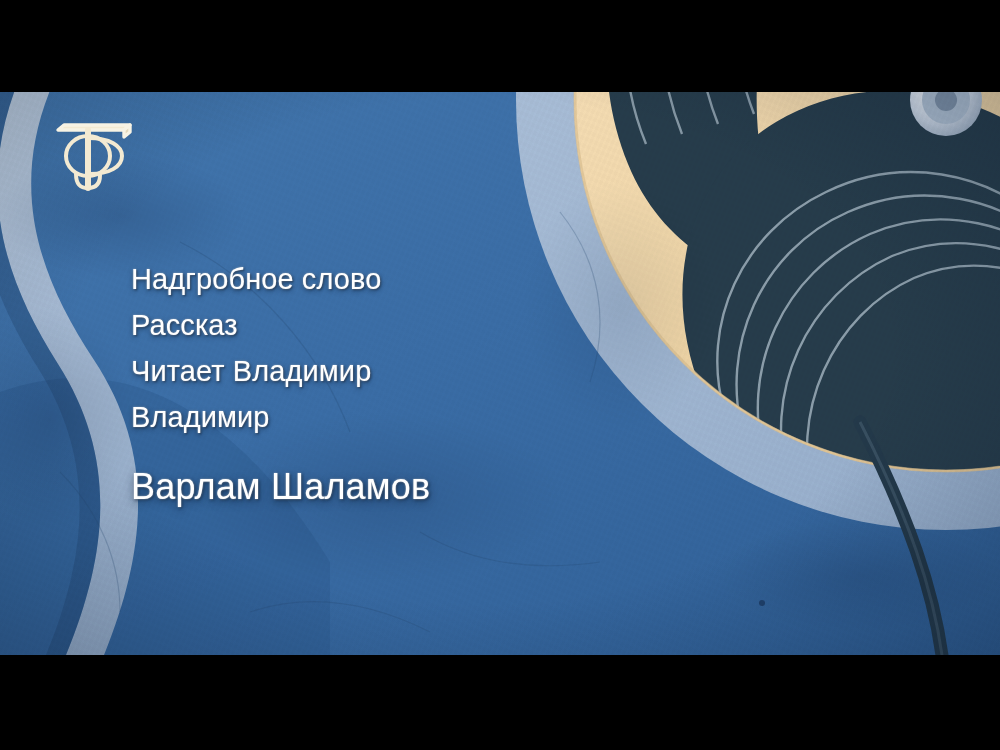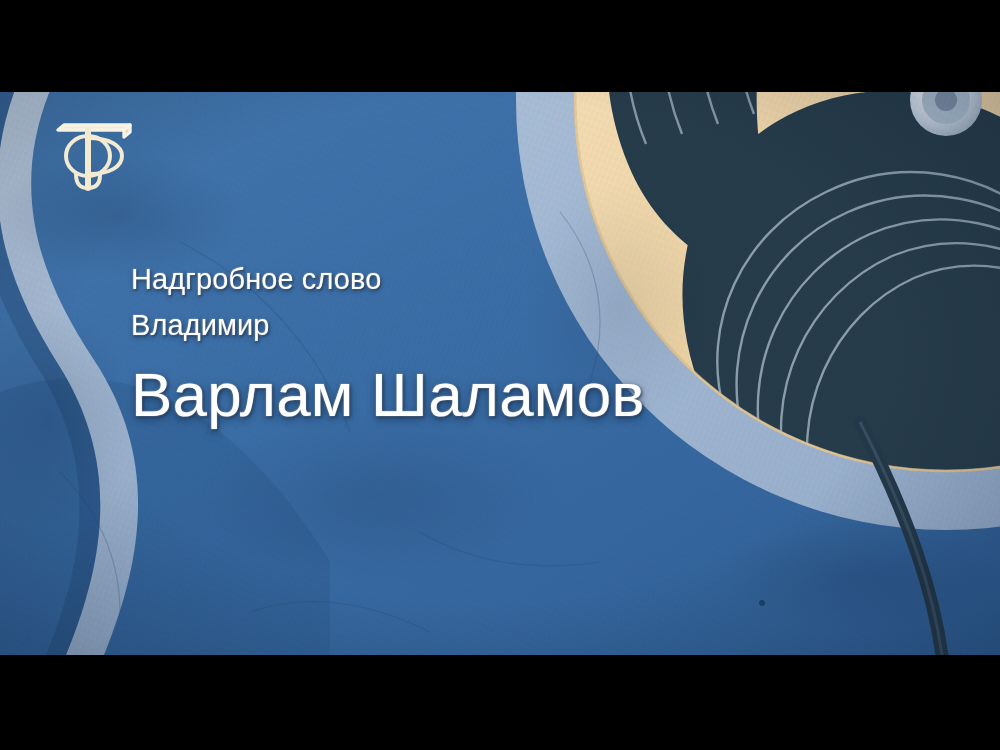--- a/index.html
+++ b/index.html
@@ -97,21 +97,21 @@
     letter-spacing: .1px;
     white-space: nowrap;
     text-shadow:
        0 0 2px rgba(255,255,255,.55),
        1px 1px 2px rgba(14,34,60,.85),
        0 2px 5px rgba(10,26,48,.55);
   }
   #author {
     margin-top: 18px;
     color: #ffffff;
-    font-size: 62px;
+    font-size: 36px;
     line-height: 58px;
     letter-spacing: .2px;
     white-space: nowrap;
     text-shadow:
        0 0 2px rgba(255,255,255,.6),
        1px 1px 3px rgba(14,34,60,.9),
        0 3px 8px rgba(10,26,48,.55);
   }
 </style>
 </head>
@@ -273,20 +273,22 @@
 
           <ellipse cx="38" cy="38" rx="22" ry="20" stroke="#f3ead2" stroke-width="4"></ellipse>
 
           <path d="M 26,56 C 26,66 30,70 38,70 C 46,70 50,66 50,57" stroke="#f3ead2" stroke-width="4"></path>
         </g>
       </svg>
     </div>
 
     <div id="textblock">
       <div class="subline">Надгробное слово</div>
+      <div class="subline">Рассказ</div>
+      <div class="subline">Читает Владимир</div>
       <div class="subline">Владимир</div>
       <div id="author">Варлам Шаламов</div>
     </div>
 
   </div>
 
   <div class="letterbox top"></div>
   <div class="letterbox bot"></div>
 
 </div>

